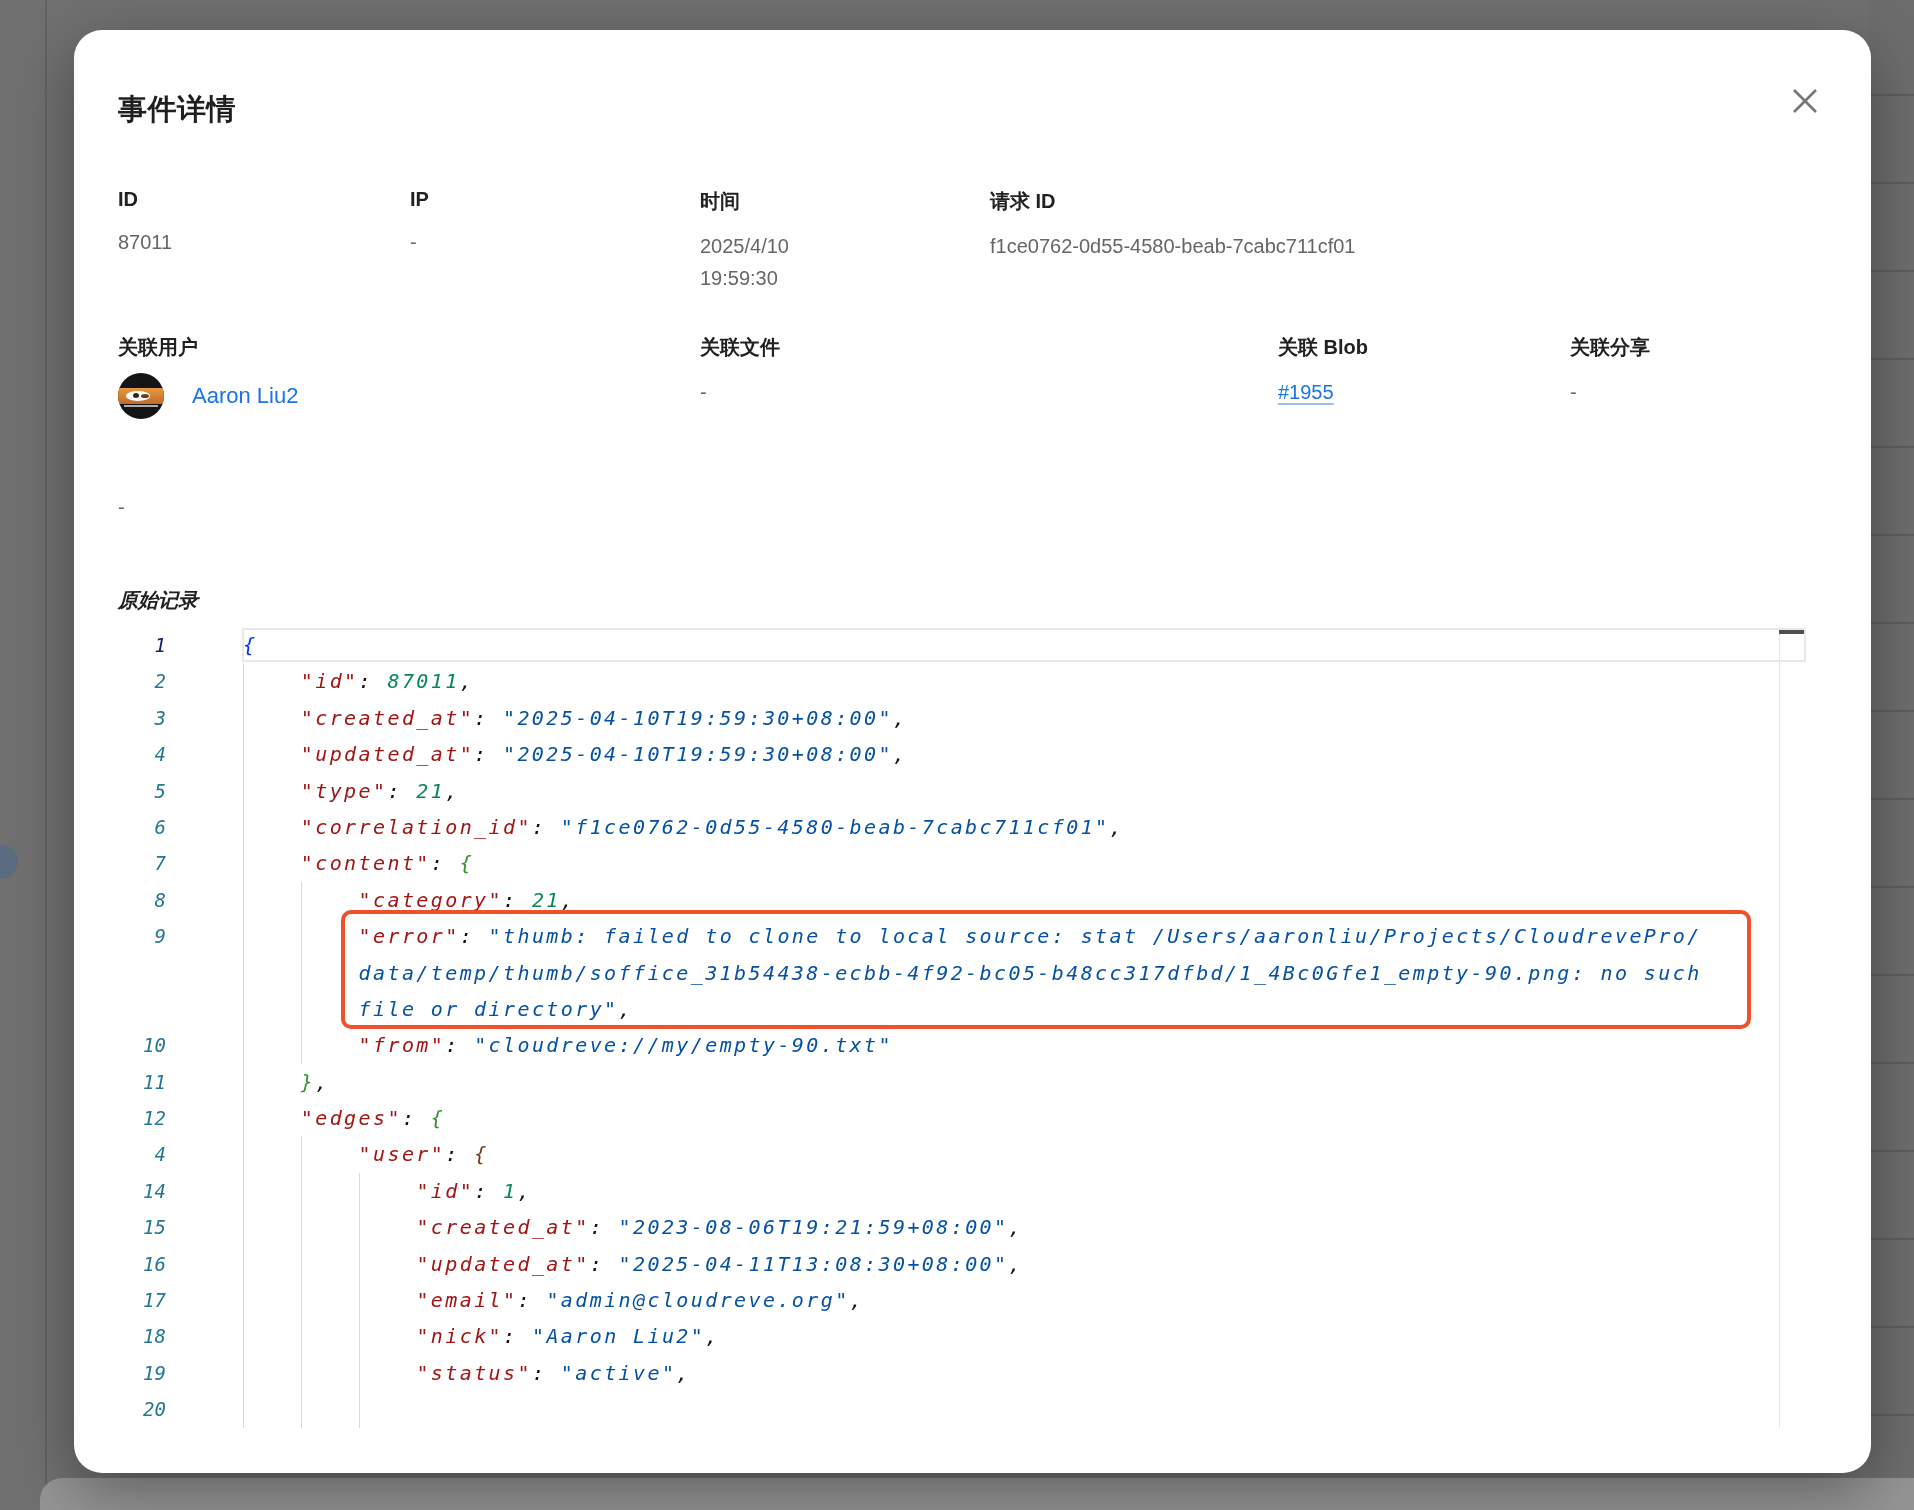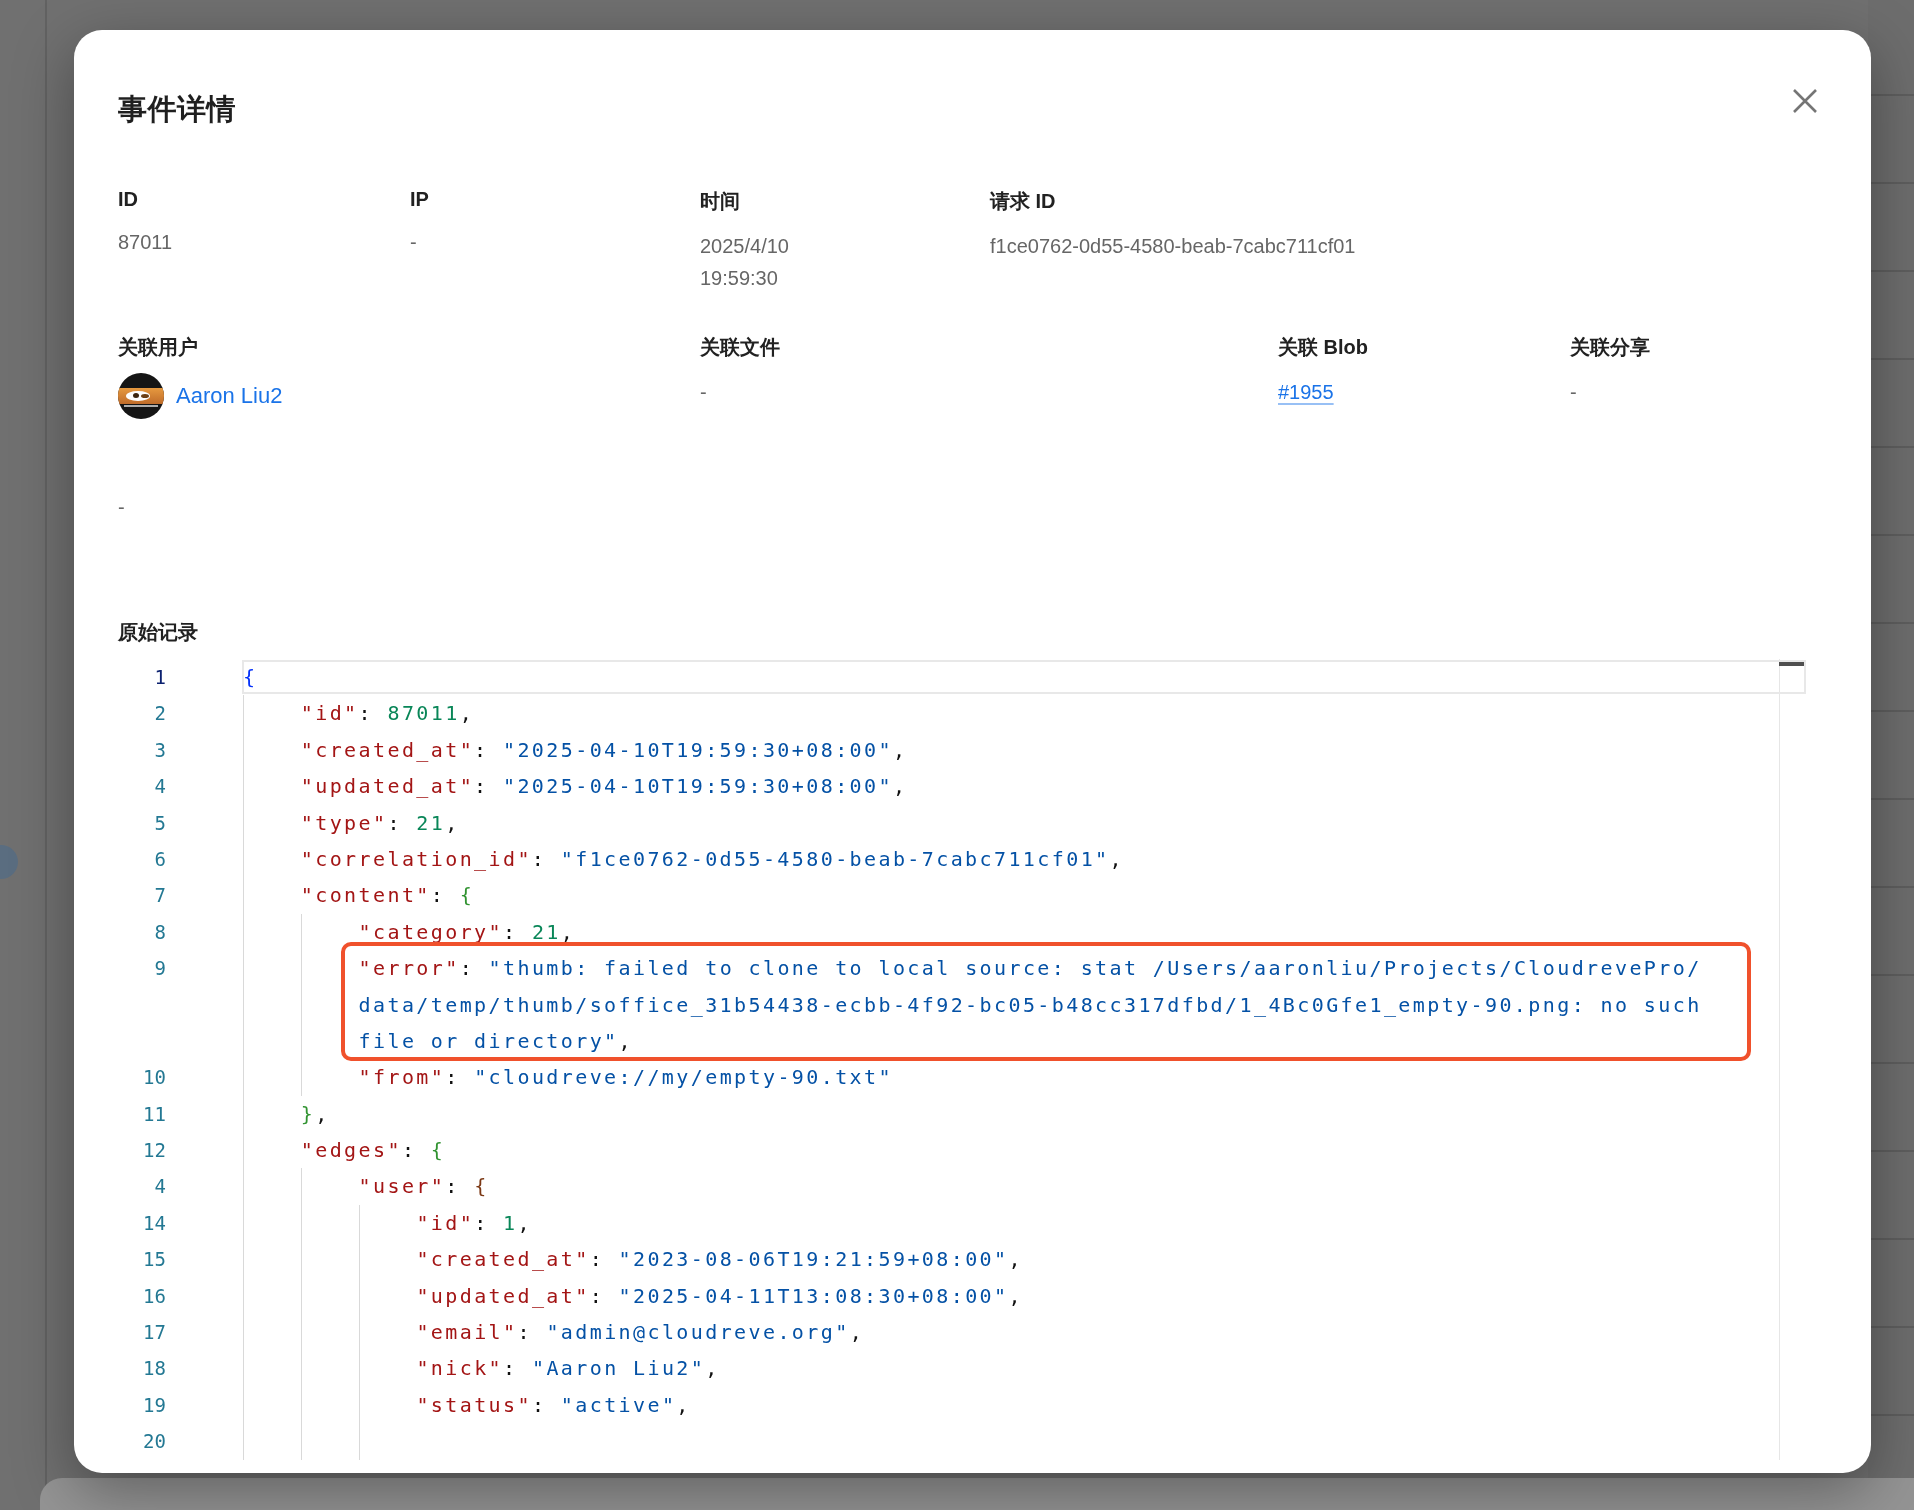--- a/index.html
+++ b/index.html
@@ -41,31 +41,31 @@
     margin-top:58px;
   }
   .f-label { font-size:20px; font-weight:700; color:#212121; }
   .f-value { font-size:20px; color:#666; margin-top:15px; line-height:32px; }
   .cell { padding-right:20px; }
   .span2 { grid-column:span 2; }
   .row2 { margin-top:40px; }
   .narrow { max-width:132px; }
   .link { color:#1a73e8; text-decoration:none; cursor:pointer; }
   .link.ul { text-decoration:underline; text-decoration-color:rgba(26,115,232,.45); text-underline-offset:4px; }
-  .user-row { display:flex; align-items:center; gap:12px; margin-top:12px; }
+  .user-row { display:flex; align-items:center; gap:28px; margin-top:12px; }
   .avatar { width:46px; height:46px; border-radius:50%; background:#151515; position:relative; overflow:hidden; flex:0 0 auto; }
   .avatar .band { position:absolute; left:0; right:0; top:33%; height:34%; background:linear-gradient(#e6993f,#c06c2a); }
   .avatar .oval { position:absolute; left:18%; top:39%; width:52%; height:22%; background:#fdfdfd; border-radius:50%; }
   .avatar .dot1 { position:absolute; left:32%; top:44%; width:6px; height:5px; background:#3a2410; border-radius:50%; }
   .avatar .dot2 { position:absolute; left:50%; top:45%; width:8px; height:4px; background:#6b3f16; border-radius:50%; }
   .avatar .txt { position:absolute; left:12%; top:69%; width:76%; height:2px; background:rgba(255,255,255,.65); }
   .user-link { font-size:22px; }
   .section { margin-top:72px; }
   .section .f-value { margin-top:16px; }
-  .raw-section { margin-top:96px; }
+  .raw-section { margin-top:64px;font-style:italic; }
   
   .editor {
     position:relative; margin-top:13px; width:1688px;
     font-family:"DejaVu Sans Mono", monospace;
     font-size:20px;
   }
   .scroll-line { position:absolute; left:1661px; top:0; bottom:0; width:1px; background:#e6e6e6; }
   .scroll-thumb { position:absolute; left:1661px; top:1px; width:27px; height:6px; background:#4f4f4f; }
   .cl { position:relative; }
   .crow { display:flex; height:36.4px; }

